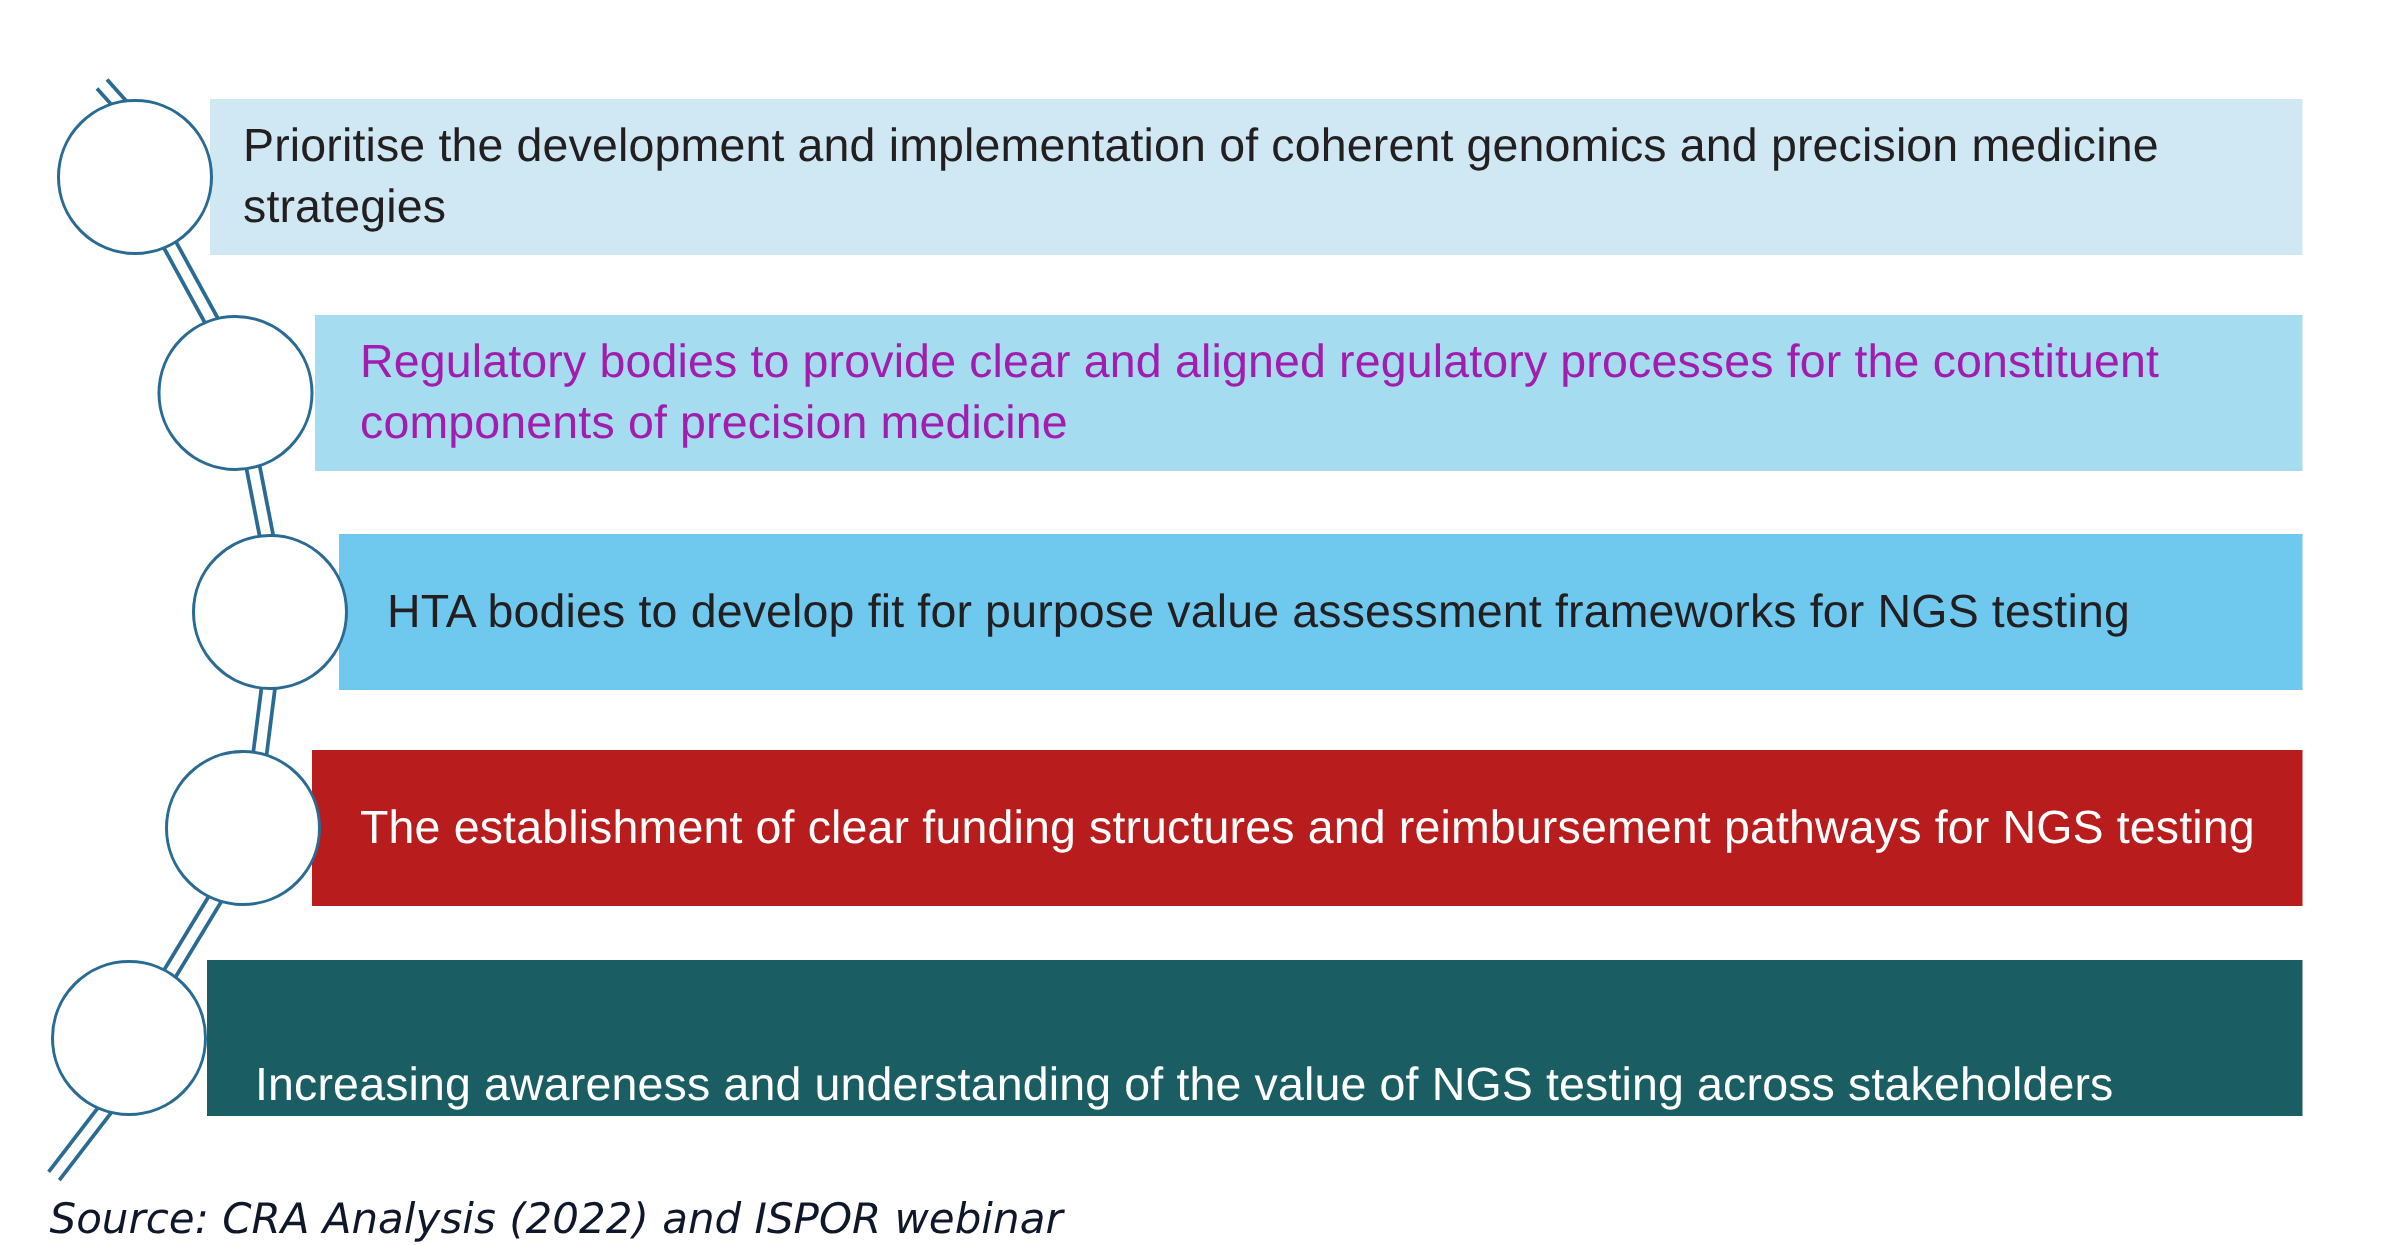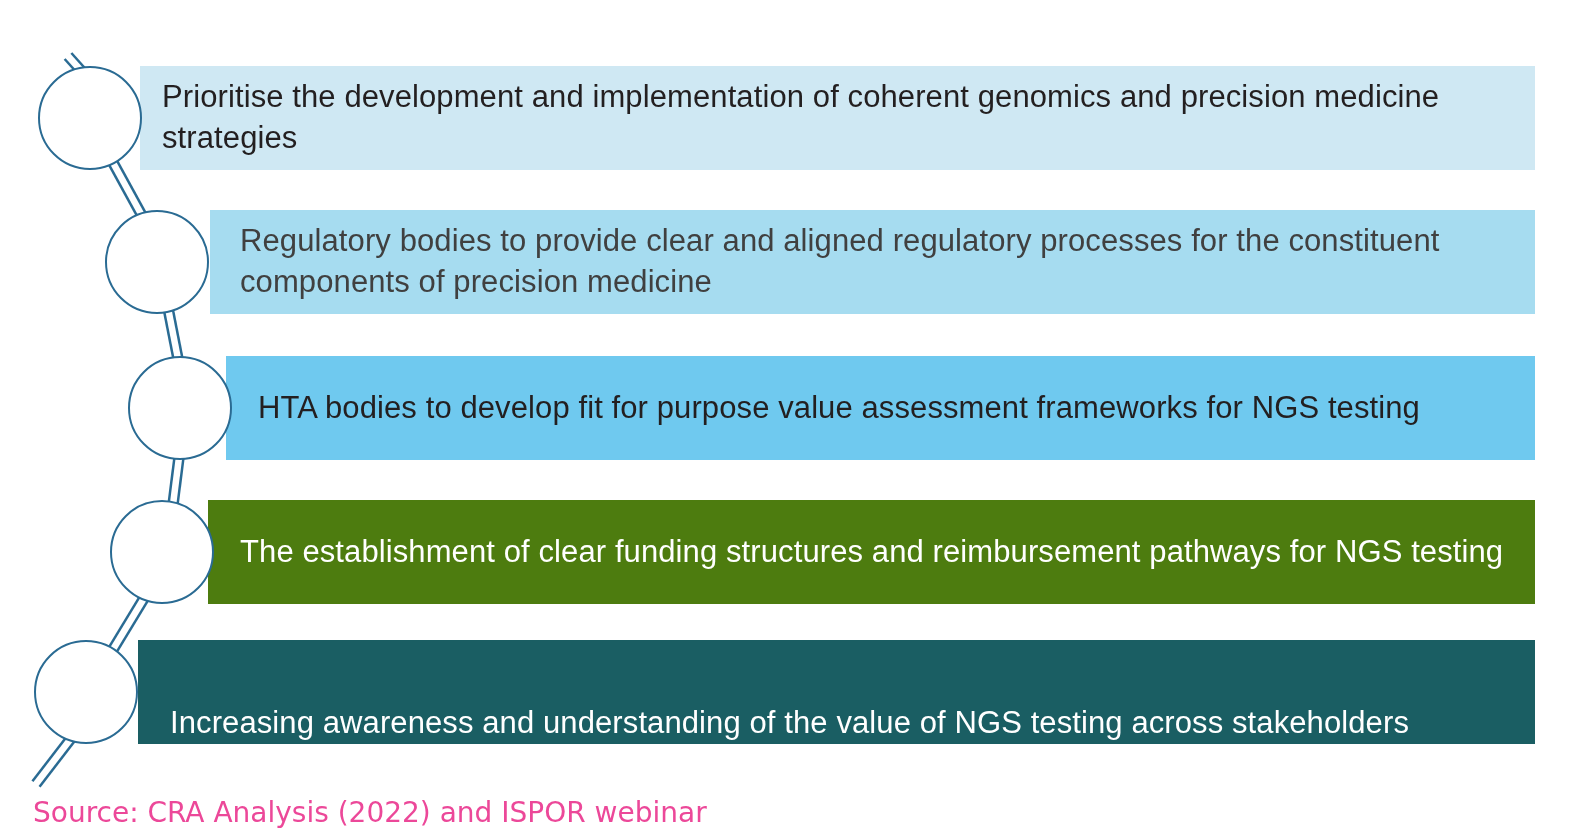--- a/index.html
+++ b/index.html
@@ -63,21 +63,22 @@
     background: #ffffff;
     border: 2px solid #2a6b93;
     top: 0;
   }
 
   .source-note {
     position: absolute;
     left: 33px;
     top: 756px;
     font-size: 28px;
-    color: #ec4899;
+    font-style: italic;
+    color: #0f172a;
     font-family: "DejaVu Sans", sans-serif;
     white-space: nowrap;
   }
 </style>
 </head>
 <body>
 
 <div id="diagram">
 
   <svg class="connector-svg" viewBox="0 0 1594 830">
@@ -99,32 +100,32 @@
 
   <div id="steps-container">
       <div class="step" style="left: 0px; top: 26px; width: 1594px;">
         <div class="step-bar" style="left: 140px; width: 1395px; background: rgb(207, 232, 243); padding-left: 22px; padding-right: 18px;">
           <span class="step-label" style="color: rgb(35, 31, 32);">Prioritise the development and implementation of coherent genomics and precision medicine strategies</span>
         </div>
         <div class="step-circle" style="left: 38px; border-color: rgb(42, 107, 147);"></div>
       </div>
       <div class="step" style="left: 0px; top: 170px; width: 1594px;">
         <div class="step-bar" style="left: 210px; width: 1325px; background: rgb(166, 220, 240); padding-left: 30px; padding-right: 18px;">
-          <span class="step-label" style="color: #404040;">Regulatory bodies to provide clear and aligned regulatory processes for the constituent components of precision medicine</span>
+          <span class="step-label" style="color: #a21caf;">Regulatory bodies to provide clear and aligned regulatory processes for the constituent components of precision medicine</span>
         </div>
         <div class="step-circle" style="left: 105px; border-color: rgb(42, 107, 147);"></div>
       </div>
       <div class="step" style="left: 0px; top: 316px; width: 1594px;">
         <div class="step-bar" style="left: 226px; width: 1309px; background: rgb(111, 201, 239); padding-left: 32px; padding-right: 26px;">
           <span class="step-label" style="color: rgb(35, 31, 32);">HTA bodies to develop fit for purpose value assessment frameworks for NGS testing</span>
         </div>
         <div class="step-circle" style="left: 128px; border-color: rgb(42, 107, 147);"></div>
       </div>
       <div class="step" style="left: 0px; top: 460px; width: 1594px;">
-        <div class="step-bar" style="left: 208px; width: 1327px; background: #4d7c0f; padding-left: 32px; padding-right: 18px;">
+        <div class="step-bar" style="left: 208px; width: 1327px; background: #b91c1c; padding-left: 32px; padding-right: 18px;">
           <span class="step-label" style="color: rgb(255, 255, 255);">The establishment of clear funding structures and reimbursement pathways for NGS testing</span>
         </div>
         <div class="step-circle" style="left: 110px; border-color: rgb(42, 107, 147);"></div>
       </div>
       <div class="step" style="left: 0px; top: 600px; width: 1594px;">
         <div class="step-bar" style="left: 138px; width: 1397px; background: rgb(26, 94, 99); padding-left: 32px; padding-right: 18px; align-items: flex-end;">
           <span class="step-label" style="color: rgb(255, 255, 255);">Increasing awareness and understanding of the value of NGS testing across stakeholders</span>
         </div>
         <div class="step-circle" style="left: 34px; border-color: rgb(42, 107, 147);"></div>
       </div>

